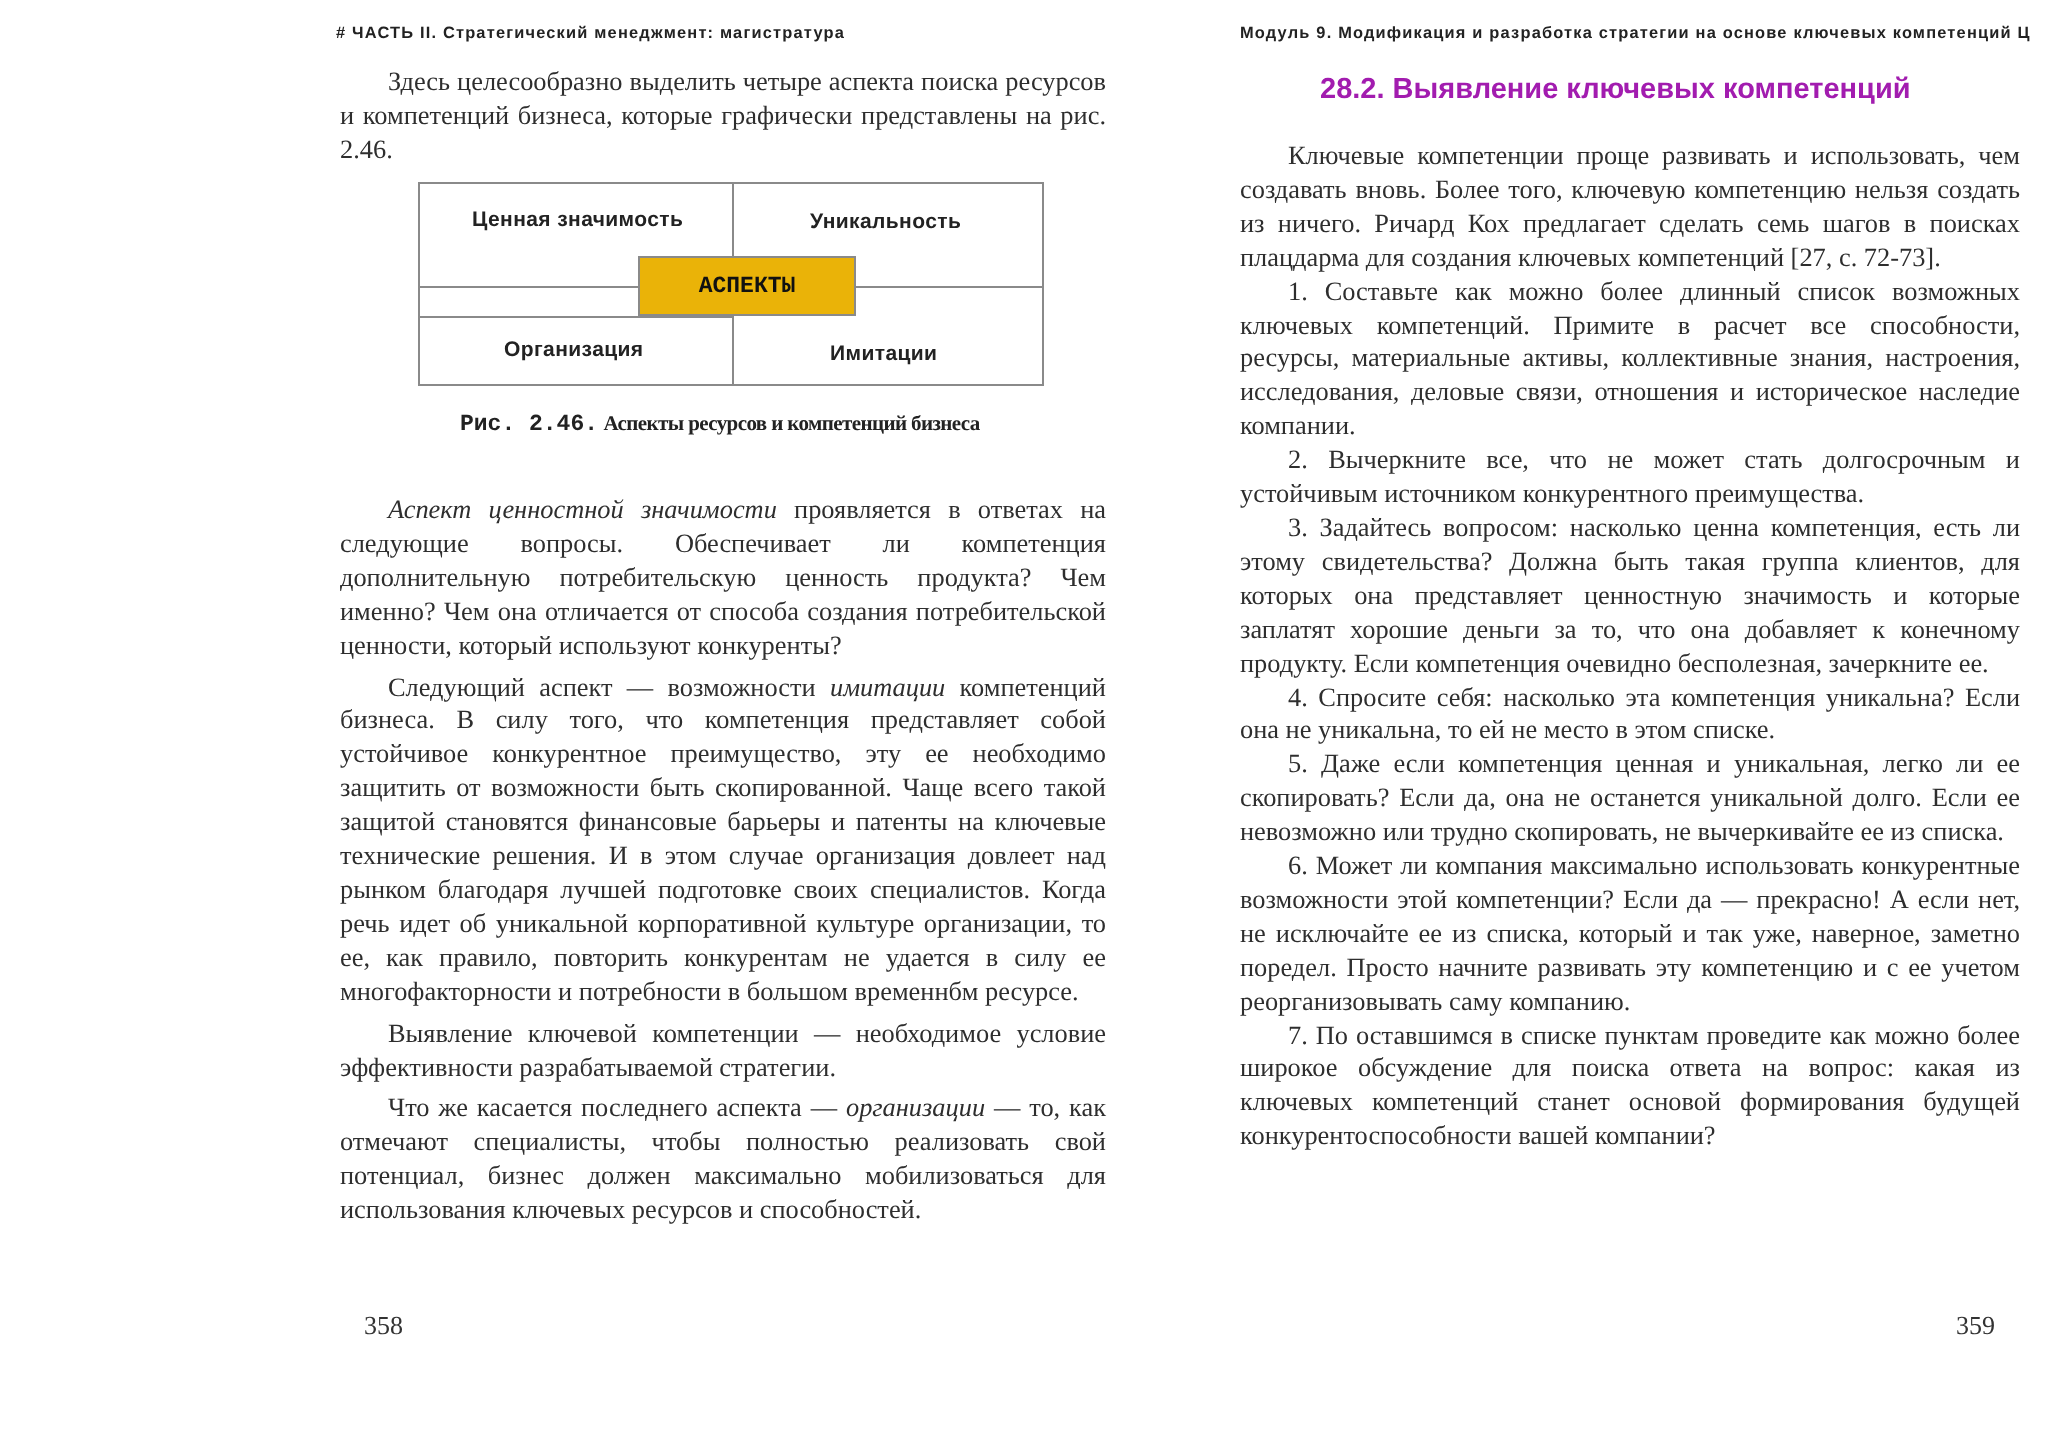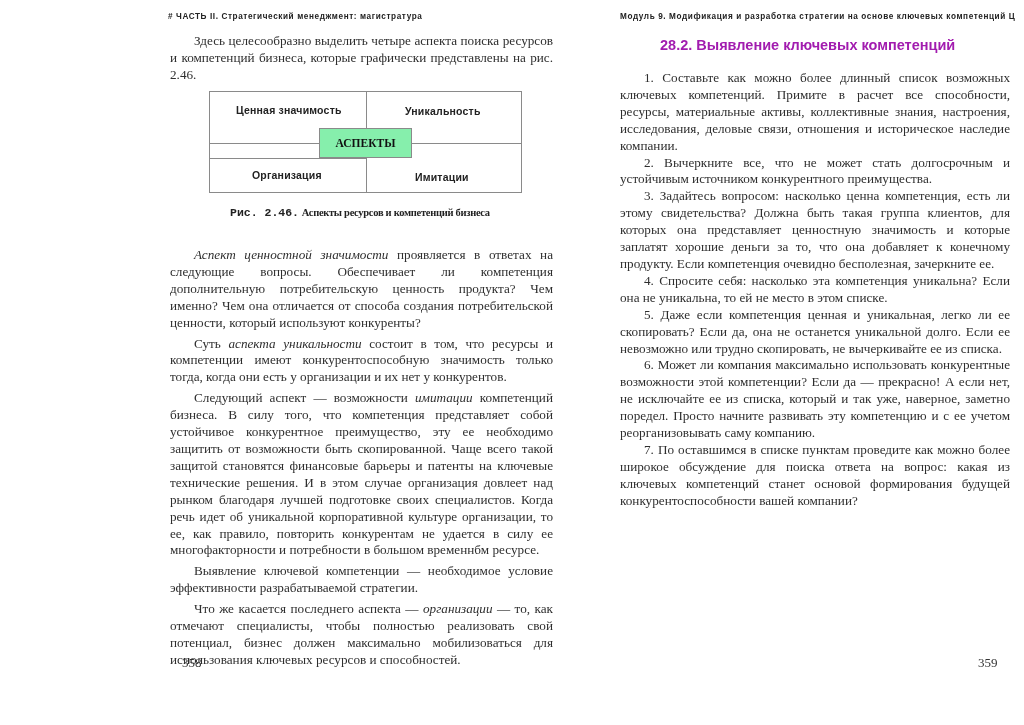--- a/index.html
+++ b/index.html
@@ -17,40 +17,39 @@
   .left .body-text.main { top:247px; left:2px; width:383px; }
   .right .body-text.main { top:70px; left:0; width:390px; }
   .section-title { position:absolute; top:37px; left:40px; font-family:"Liberation Sans", sans-serif; font-weight:bold; font-size:14.5px; color:#a21caf; white-space:nowrap; }
   .page-number { position:absolute; top:655px; font-family:"Liberation Serif", serif; font-size:13px; color:#333; }
   .left .page-number { left:14px;text-align:center; }
   .right .page-number { left:358px; }
   em { font-style:italic; }
   .diagram { position:absolute; left:209px; top:91px; width:313px; height:102px; }
   .d-line { position:absolute; background:#8a8a8a; }
   .d-cell-label { position:absolute; font-family:"Liberation Sans", sans-serif; font-weight:bold; font-size:10.5px; color:#222; white-space:nowrap; letter-spacing:0.2px; }
-  .d-center { position:absolute; left:110px; top:37px; width:93px; height:30px; border:1px solid #8a8a8a; background:#86efac; box-sizing:border-box; display:flex; align-items:center; justify-content:center; font-family:Liberation Serif, serif; font-weight:bold; font-size:11.5px; color:#111; }
+  .d-center { position:absolute; left:110px; top:37px; width:109px; height:30px; border:1px solid #8a8a8a; background:#eab308; box-sizing:border-box; display:flex; align-items:center; justify-content:center; font-family:Liberation Mono, monospace; font-weight:bold; font-size:11.5px; color:#111; }
   .caption { position:absolute; top:206px; left:230px; white-space:nowrap; font-size:11px; color:#222;text-align:right; }
   .caption .fig-no { font-family:"Liberation Mono", monospace; font-weight:bold; font-size:11.5px; }
   .caption .fig-text { font-family:"Liberation Serif", serif; font-weight:bold; font-size:10.5px; letter-spacing:-0.3px; }
 </style>
 </head>
 <body>
 
 <div class="page left">
   <div class="running-head">#   ЧАСТЬ  II. Стратегический менеджмент: магистратура</div>
 
   <div class="body-text intro">
     <p>Здесь целесообразно выделить четыре аспекта поиска ресурсов и компетенций бизнеса, которые графически представлены на рис. 2.46.</p>
   </div>
 
   <div class="page-number">358</div>
 
   <div class="body-text main">
     <p><em>Аспект ценностной значимости</em><span> проявляется в ответах на следующие вопросы. Обеспечивает ли компетенция дополнительную потребительскую ценность продукта? Чем именно? Чем она отличается от способа создания потребительской ценности, который используют конкуренты?</span></p>
-    <p class="gap"><span>Суть </span><em>аспекта уникальности</em><span> состоит в том, что ресурсы и компетенции имеют конкурентоспособную значимость только тогда, когда они есть у организации и их нет у конкурентов.</span></p>
     <p class="gap"><span>Следующий аспект — возможности </span><em>имитации</em><span> компетенций бизнеса. В силу того, что компетенция представляет собой устойчивое конкурентное преимущество, эту ее необходимо защитить от возможности быть скопированной. Чаще всего такой защитой становятся финансовые барьеры и патенты на ключевые технические решения. И в этом случае организация довлеет над рынком благодаря лучшей подготовке своих специалистов. Когда речь идет об уникальной корпоративной культуре организации, то ее, как правило, повторить конкурентам не удается в силу ее многофакторности и потребности в большом временнбм ресурсе.</span></p>
     <p class="gap"><span>Выявление ключевой компетенции — необходимое условие эффективности разрабатываемой стратегии.</span></p>
     <p class="gap"><span>Что же касается последнего аспекта — </span><em>организации</em><span> — то, как отмечают специалисты, чтобы полностью реализовать свой потенциал, бизнес должен максимально мобилизоваться для использования ключевых ресурсов и способностей.</span></p>
   </div>
 </div>
 
 <div class="diagram">
 
   <div class="d-line" style="left:0;top:0;width:313px;height:1px;"></div>
   <div class="d-line" style="left:0;top:101px;width:313px;height:1px;"></div>
@@ -75,20 +74,21 @@
 <div class="caption">
   <span class="fig-no">Рис. 2.46.</span>
   <span class="fig-text">Аспекты ресурсов и компетенций бизнеса</span>
 </div>
 
 <div class="page right">
   <div class="running-head">Модуль  9. Модификация  и  разработка  стратегии  на  основе  ключевых  компетенций     Ц</div>
   <div class="section-title">28.2. Выявление ключевых компетенций</div>
 
   <div class="body-text main">
+    <p>Ключевые компетенции проще развивать и использовать, чем создавать вновь. Более того, ключевую компетенцию нельзя создать из ничего. Ричард Кох предлагает сделать семь шагов в поисках плацдарма для создания ключевых компетенций [27, с. 72-73].</p>
     <p>1. Составьте как можно более длинный список возможных ключевых компетенций. Примите в расчет все способности, ресурсы, материальные активы, коллективные знания, настроения, исследования, деловые связи, отношения и историческое наследие компании.</p>
     <p>2. Вычеркните все, что не может стать долгосрочным и устойчивым источником конкурентного преимущества.</p>
     <p>3. Задайтесь вопросом: насколько ценна компетенция, есть ли этому свидетельства? Должна быть такая группа клиентов, для которых она представляет ценностную значимость и которые заплатят хорошие деньги за то, что она добавляет к конечному продукту. Если компетенция очевидно бесполезная, зачеркните ее.</p>
     <p>4. Спросите себя: насколько эта компетенция уникальна? Если она не уникальна, то ей не место в этом списке.</p>
     <p>5. Даже если компетенция ценная и уникальная, легко ли ее скопировать? Если да, она не останется уникальной долго. Если ее невозможно или трудно скопировать, не вычеркивайте ее из списка.</p>
     <p>6. Может ли компания максимально использовать конкурентные возможности этой компетенции? Если да — прекрасно! А если нет, не исключайте ее из списка, который и так уже, наверное, заметно поредел. Просто начните развивать эту компетенцию и с ее учетом реорганизовывать саму компанию.</p>
     <p>7. По оставшимся в списке пунктам проведите как можно более широкое обсуждение для поиска ответа на вопрос: какая из ключевых компетенций станет основой формирования будущей конкурентоспособности вашей компании?</p>
   </div>
 
   <div class="page-number">359</div>

